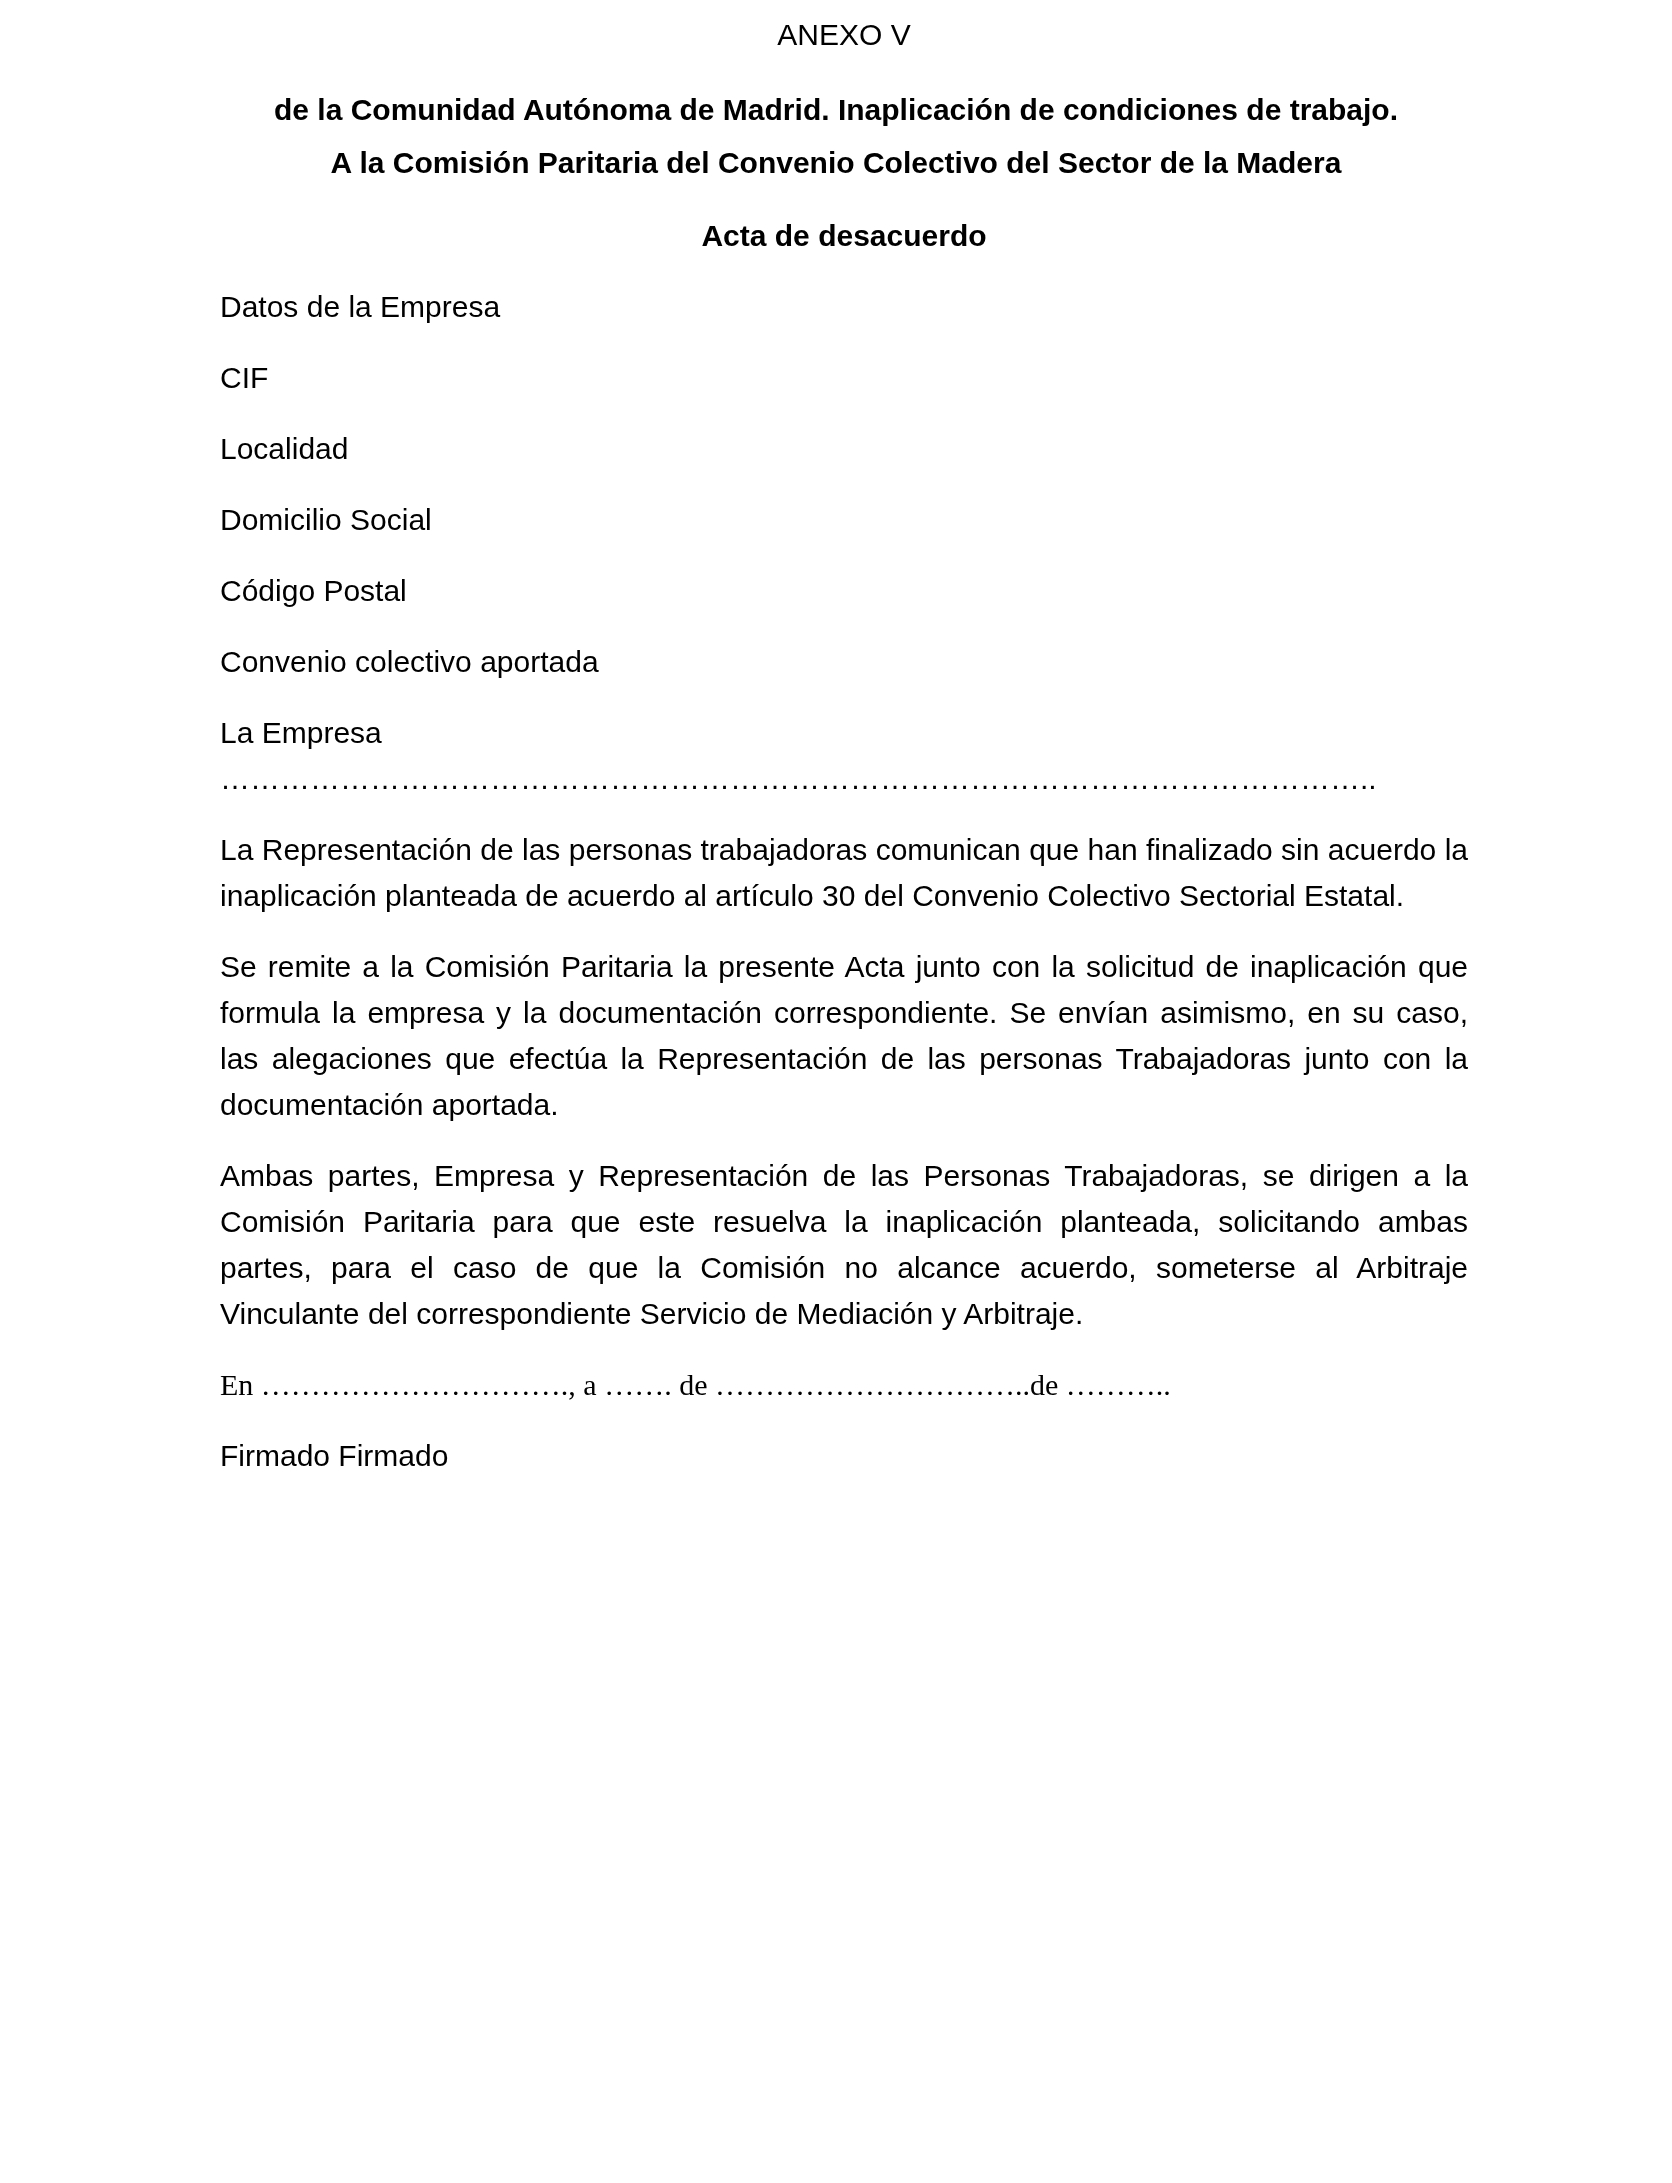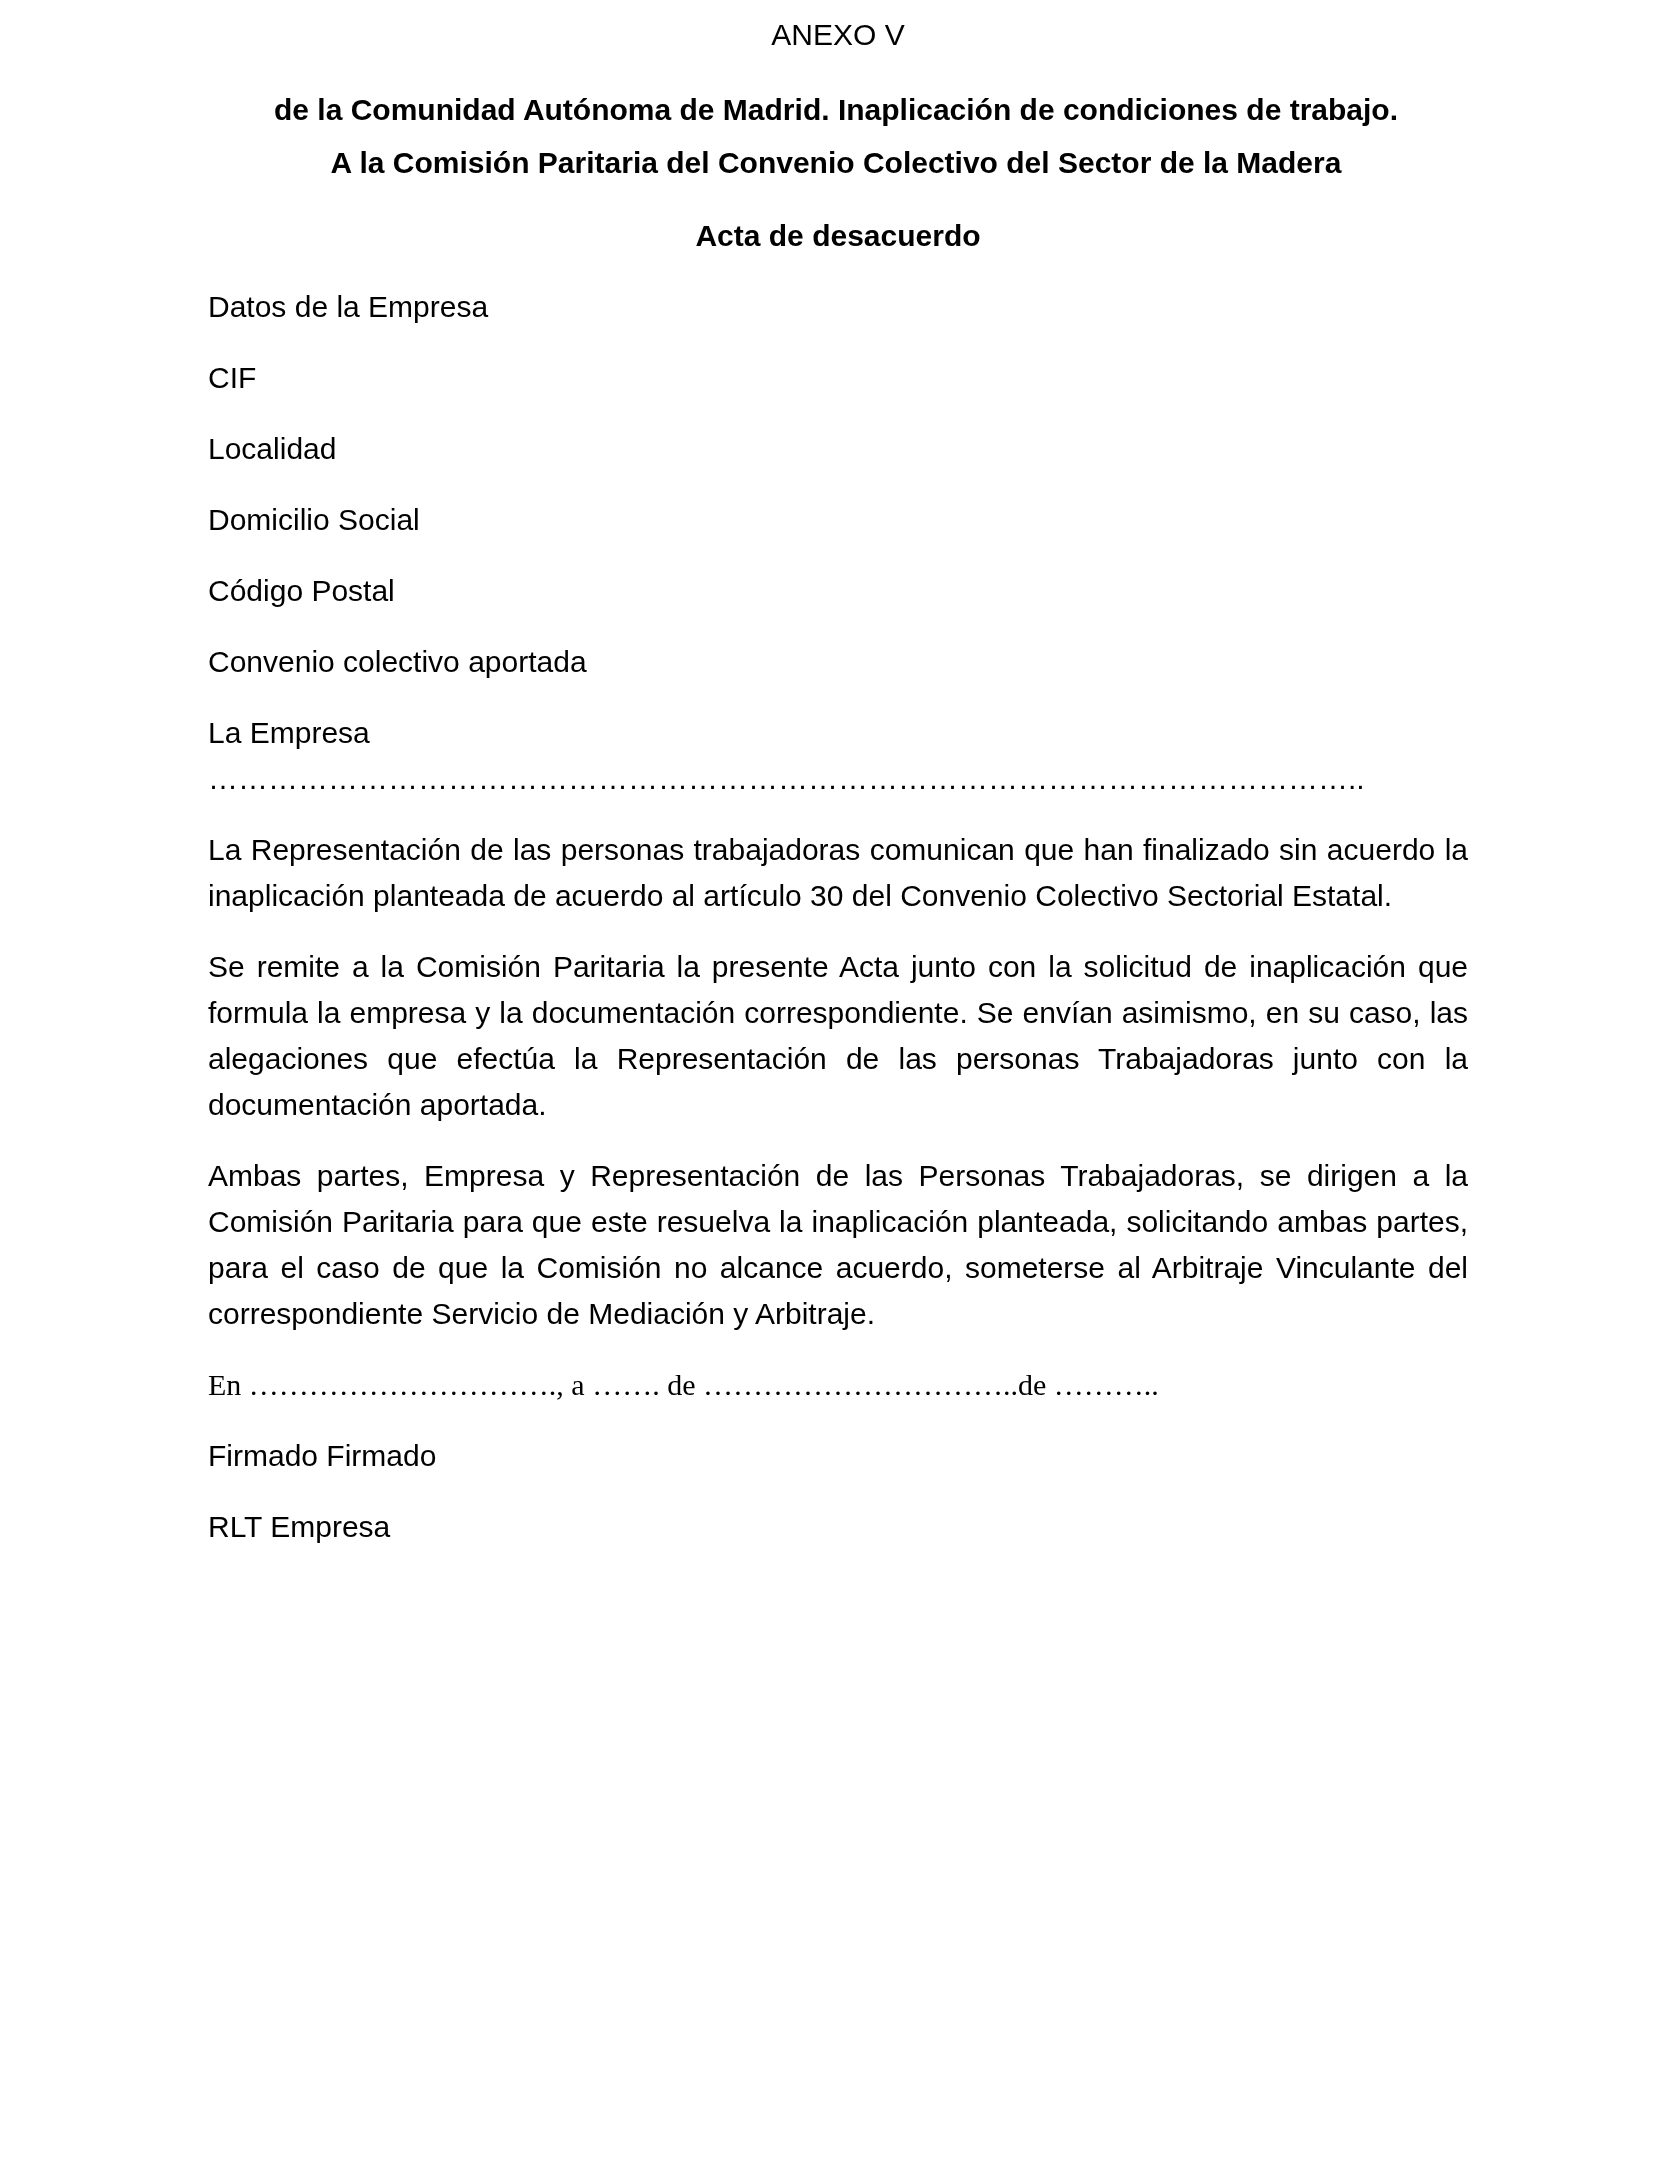--- a/index.html
+++ b/index.html
@@ -13,21 +13,21 @@
     height: 2183px;
     box-sizing: border-box;
     background: #ffffff;
     color: #000000;
     font-family: "Liberation Sans", sans-serif;
     font-size: 30px;
     padding: 12px 204px 0 204px;
     overflow: hidden;
   }
   .page p {
-    margin: 0 0 25px 4px;
+    margin: 0 0 25px 16px;
     line-height: 46px;
   }
   .center { text-align: center; }
   .bold   { font-weight: bold; }
   .annex-title { margin-bottom: 24px; }
   .heading p {
     line-height: 53px;
     margin: 0;
   }
   .heading { margin-bottom: 24px; }
@@ -72,16 +72,15 @@
   <p class="justify">La Representación de las personas trabajadoras comunican que han finalizado sin acuerdo la inaplicación planteada de acuerdo al artículo 30 del Convenio Colectivo Sectorial Estatal.</p>
 
   <p class="justify">Se remite a la Comisión Paritaria la presente Acta junto con la solicitud de inaplicación que formula la empresa y la documentación correspondiente. Se envían asimismo, en su caso, las alegaciones que efectúa la Representación de las personas Trabajadoras junto con la documentación aportada.</p>
 
   <p class="justify">Ambas partes, Empresa y Representación de las Personas Trabajadoras, se dirigen a la Comisión Paritaria para que este resuelva la inaplicación planteada, solicitando ambas partes, para el caso de que la Comisión no alcance acuerdo, someterse al Arbitraje Vinculante del correspondiente Servicio de Mediación y Arbitraje.</p>
 
   <p class="date-line">En …………………………., a ……. de …………………………..de ………..</p>
 
   <p class="signature-line">Firmado Firmado</p>
 
-  <p class="signatories-line">RLT Empresa</p>
 
 </div>
 
 
 </body></html>

